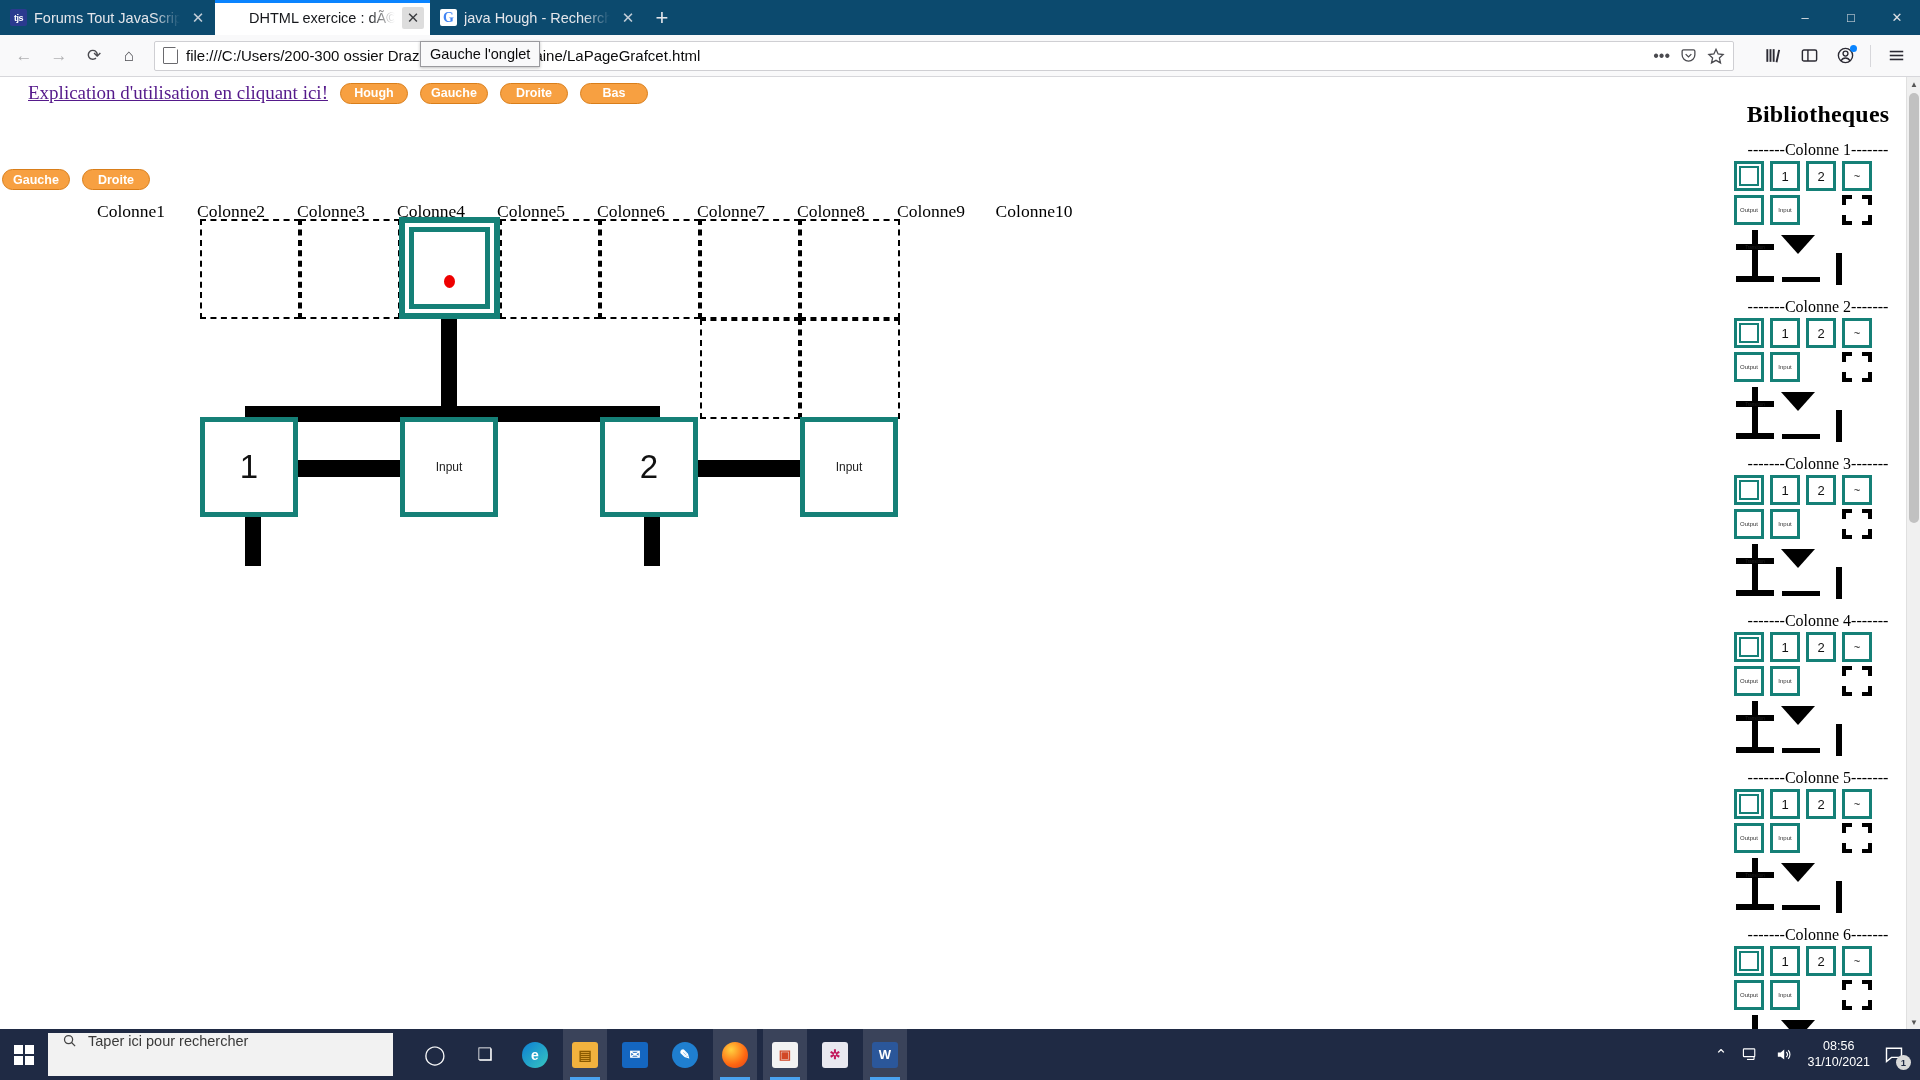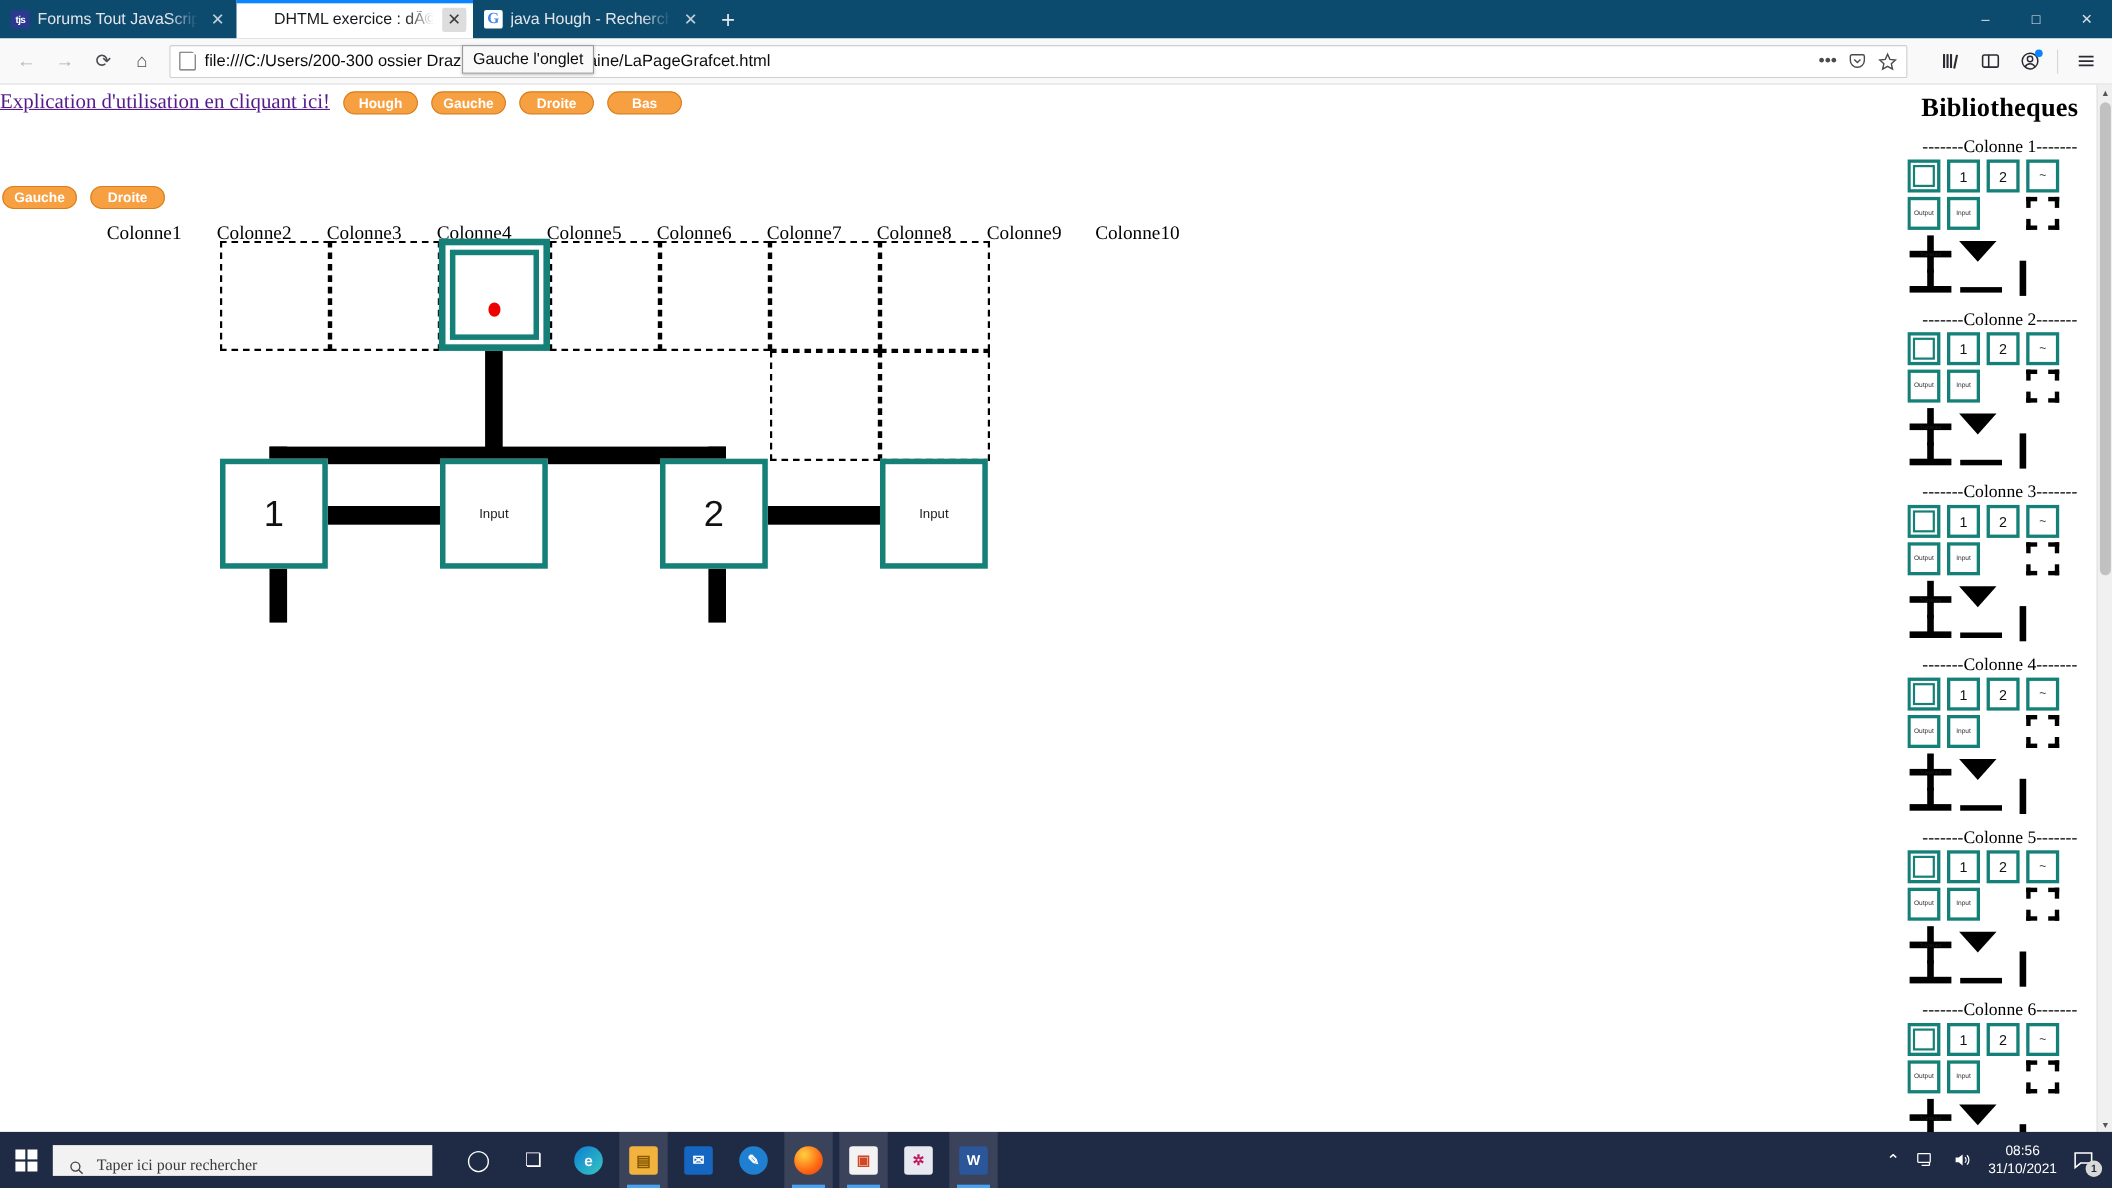--- a/index.html
+++ b/index.html
@@ -110,22 +110,22 @@
   }
 
   
   .viewport {
     flex: 1 1 auto; background: #ffffff; position: relative; overflow: hidden;
     display: flex;
   }
   .pagearea { position: relative; flex: 1 1 auto; }
 
   .topbar-row {
-    position: absolute; left: 0; top: 5px; display: flex; align-items: flex-end;
-    gap: 0; white-space: nowrap;
+    position: absolute; left: 0; top: 5px; display: flex; align-items: center;
+    gap: 0; white-space: nowrap; padding-left: 28px;
   }
   .explink {
     font-family: "Liberation Serif", serif; font-size: 19px; color: #551a8b;
     text-decoration: underline; margin-right: 12px;
   }
   .pillbtn {
     display: inline-block; background: #f7a041; color: #ffffff;
     border: 1px solid #d97e1a; border-radius: 11px; font-size: 12.5px;
     font-weight: bold; padding: 2.5px 0; text-align: center; width: 68px;
     margin-right: 12px; font-family: "Liberation Sans", sans-serif;
@@ -155,21 +155,21 @@
     display: flex; align-items: center; justify-content: center;
   }
   .reddot { width: 11px; height: 13px; border-radius: 50%; background: #ee0000; margin-top: 26px; }
   .stepnum { font-size: 33px; color: #111; font-family: "Liberation Sans", sans-serif; }
   .iolabel { font-size: 12px; color: #222; }
   .link-h { position: absolute; background: #000; }
   .link-v { position: absolute; background: #000; }
 
   
   .library {
-    position: absolute; right: 18px; top: 0; width: 168px; height: 100%;
+    position: absolute; right: 18px; top: 16px; width: 168px; height: 100%;
     overflow: hidden;
   }
   .libtitle {
     font-family: "Liberation Serif", serif; font-weight: bold; font-size: 24px;
     text-align: center; color: #000; margin-top: 8px; letter-spacing: .2px;
   }
   .libsection { margin-top: 13px; }
   .libsection-title {
     font-family: "Liberation Serif", serif; font-size: 16px; color: #000;
     text-align: center; white-space: nowrap; overflow: hidden;
@@ -226,22 +226,22 @@
 
   
   #taskbar {
     position: absolute; left: 0; bottom: 0; width: 1920px; height: 51px;
     background: #1f2a44; display: flex; align-items: center; color: #fff;
   }
   .startbtn { width: 48px; height: 51px; display: flex; align-items: center; justify-content: center; }
   .winlogo { width: 20px; height: 20px; display: grid; grid-template-columns: 1fr 1fr; grid-template-rows: 1fr 1fr; gap: 2px; }
   .winlogo i { background: #fff; display: block; }
   .searchbox {
-    width: 345px; height: 28px; background: #f2f2f2; color: #3a3a3a;
-    display: flex; align-items: flex-end; gap: 11px; padding: 0 14px; font-size: 14.5px; font-family: Liberation Serif, serif;
+    width: 345px; height: 43px; background: #f2f2f2; color: #3a3a3a;
+    display: flex; align-items: flex-start; gap: 11px; padding: 0 14px; font-size: 14.5px;
   }
   .tbapps { display: flex; align-items: center; gap: 6px; margin-left: 20px; }
   .tbapp {
     width: 44px; height: 51px; display: flex; align-items: center;
     justify-content: center; position: relative;
   }
   .tbapp.active { background: rgba(255,255,255,.12); }
   .tbapp.active::after {
     content: ""; position: absolute; bottom: 0; left: 7px; right: 7px;
     height: 3px; background: #4aa3f0;

